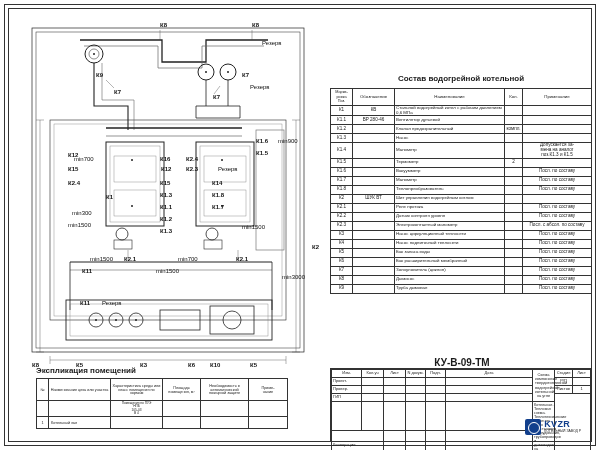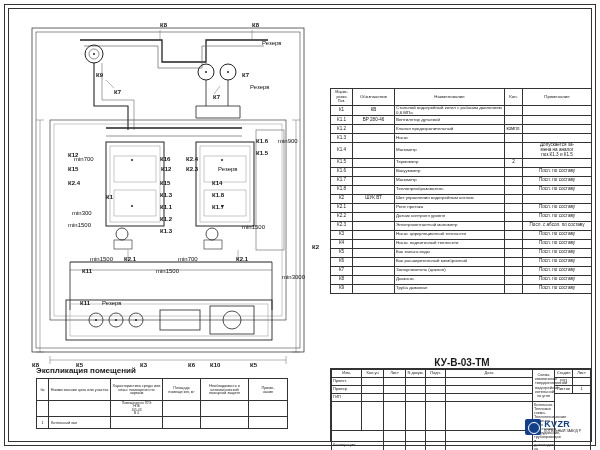--- a/index.html
+++ b/index.html
@@ -180,20 +180,21 @@
         <div class="lbl b" style="left: 22px; top: 352px;">К8</div>
         <div class="lbl b" style="left: 66px; top: 352px;">К5</div>
         <div class="lbl b" style="left: 130px; top: 352px;">К3</div>
         <div class="lbl b" style="left: 178px; top: 352px;">К6</div>
         <div class="lbl b" style="left: 240px; top: 352px;">К5</div>
         <div class="lbl b" style="left: 200px; top: 352px;">К10</div>
       </div>
   </div>
 
   <div id="spec">
+    <div class="title">Состав водогрейной котельной</div>
     <table class="tbl">
       <colgroup>
           <col style="width:22px">
           <col style="width:42px">
           <col style="width:110px">
           <col style="width:18px">
           <col>
         </colgroup>
       <thead>
         <tr>
@@ -345,21 +346,21 @@
             <td class="c" style="white-space: pre-line;"></td>
             <td class="nm" style="white-space: pre-line;">Труба дымовая</td>
             <td class="c" style="white-space: pre-line;"></td>
             <td class="c" style="white-space: pre-line;">Посл. по составу</td>
           </tr>
         </tbody>
     </table>
   </div>
 
   <div id="stamp">
-    <div class="bigcode">КУ-В-03-ТМ</div>
+    <div class="bigcode">КУ-В-09-ТМ</div>
     <table class="stbl">
       <colgroup>
           <col style="width:30px">
           <col style="width:22px">
           <col style="width:22px">
           <col style="width:20px">
           <col style="width:20px">
           <col>
           <col style="width:22px">
           <col style="width:18px">

